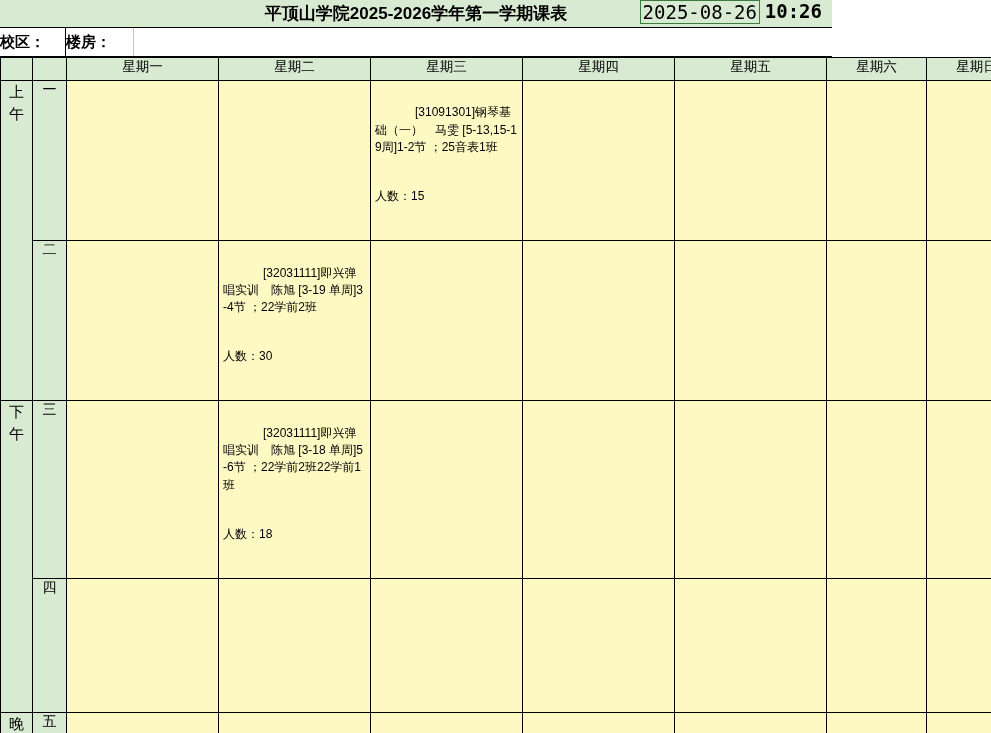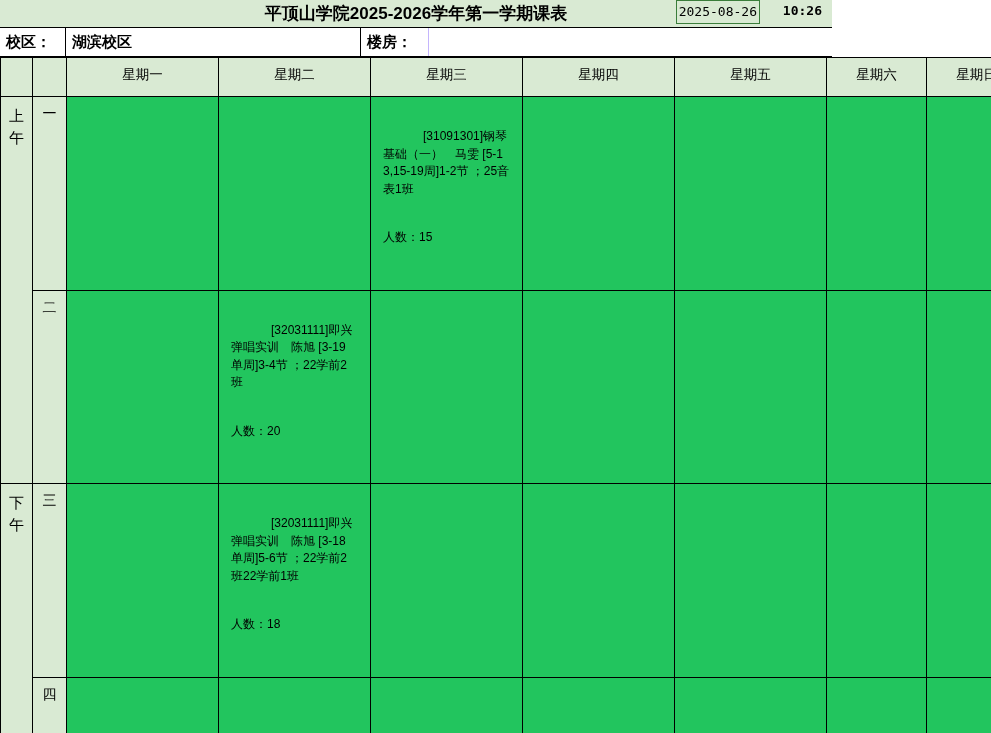--- a/index.html
+++ b/index.html
@@ -35,21 +35,21 @@
     text-align: center;
     font-size: 17px;
     font-weight: bold;
     letter-spacing: 0px;
   }
   .stamp {
     position: absolute;
     top: 0px;
     height: 22px;
     line-height: 22px;
-    font-size: 13px;
+    font-size: 19px;
     font-family: "DejaVu Sans Mono", monospace;
     background: #d9ead3;
   }
   .stamp-date {
     right: 72px;
     border: 1px solid #3a7d3a;
     padding: 0 2px;
   }
   .stamp-time {
     right: 8px;
@@ -64,38 +64,37 @@
     border-bottom: 1px solid #000;
     background: #ffffff;
     display: flex;
     align-items: stretch;
   }
   .info-cell {
     display: flex;
     align-items: center;
     font-size: 15px;
     font-weight: bold;
-    padding-left: 6px;
     box-sizing: border-box;
   }
   .lbl-campus { width: 66px; border-right: 1px solid #000; }
   .val-campus { width: 295px; border-right: 1px solid #000; }
   .lbl-building { width: 68px; border-right: 1px solid #c4b5fd; }
   .val-building { width: 152px; border-right: 1px solid #000; }
   .val-room { flex: 1; justify-content: center; }
 
   
   table.grid {
     border-collapse: collapse;
     table-layout: fixed;
     width: 991px;
   }
   table.grid td, table.grid th {
     border: 1px solid #000;
-    padding: 8px;
+    padding: 0;
     vertical-align: top;
     font-weight: normal;
   }
   .col-ampm { width: 32px; }
   .col-period { width: 34px; }
   .col-day { width: 152px; }
   .col-day-narrow { width: 100px; }
 
   thead th {
     height: 22px;
@@ -120,21 +119,21 @@
   td.ampm span { display: block; }
 
   td.period {
     background: #d9ead3;
     text-align: center;
     vertical-align: middle;
     font-size: 14px;
   }
 
   td.slot {
-    background: #22c55e;
+    background: #fef9c3;
     height: 133px;
     position: relative;
   }
 
   .course {
     font-size: 12px;
     line-height: 1.45;
     padding: 6px 4px 0 4px;
     white-space: pre-wrap;
     word-break: break-all;
@@ -150,21 +149,20 @@
 <div id="sheet">
 
   <div class="title-row">
     <div class="title-text">平顶山学院2025-2026学年第一学期课表</div>
     <div class="stamp stamp-date">2025-08-26</div>
     <div class="stamp stamp-time">10:26</div>
   </div>
 
   <div class="info-row">
     <div class="info-cell lbl-campus">校区：</div>
-    <div class="info-cell val-campus">湖滨校区</div>
     <div class="info-cell lbl-building">楼房：</div>
   </div>
 
   <table class="grid">
     <colgroup>
       <col class="col-ampm">
       <col class="col-period">
       <col class="col-day">
       <col class="col-day">
       <col class="col-day">
@@ -207,21 +205,21 @@
         <td class="slot"></td>
         <td class="slot"></td>
       </tr>
 
       <tr>
         <td class="period">二</td>
         <td class="slot"></td>
         <td class="slot">
           <div class="course">
             <span>[32031111]即兴弹唱实训　陈旭 [3-19 单周]3-4节 ；22学前2班</span>
-            <span class="count">人数：20</span>
+            <span class="count">人数：30</span>
           </div>
         </td>
         <td class="slot"></td>
         <td class="slot"></td>
         <td class="slot"></td>
         <td class="slot"></td>
         <td class="slot"></td>
       </tr>
 
       <tr>

